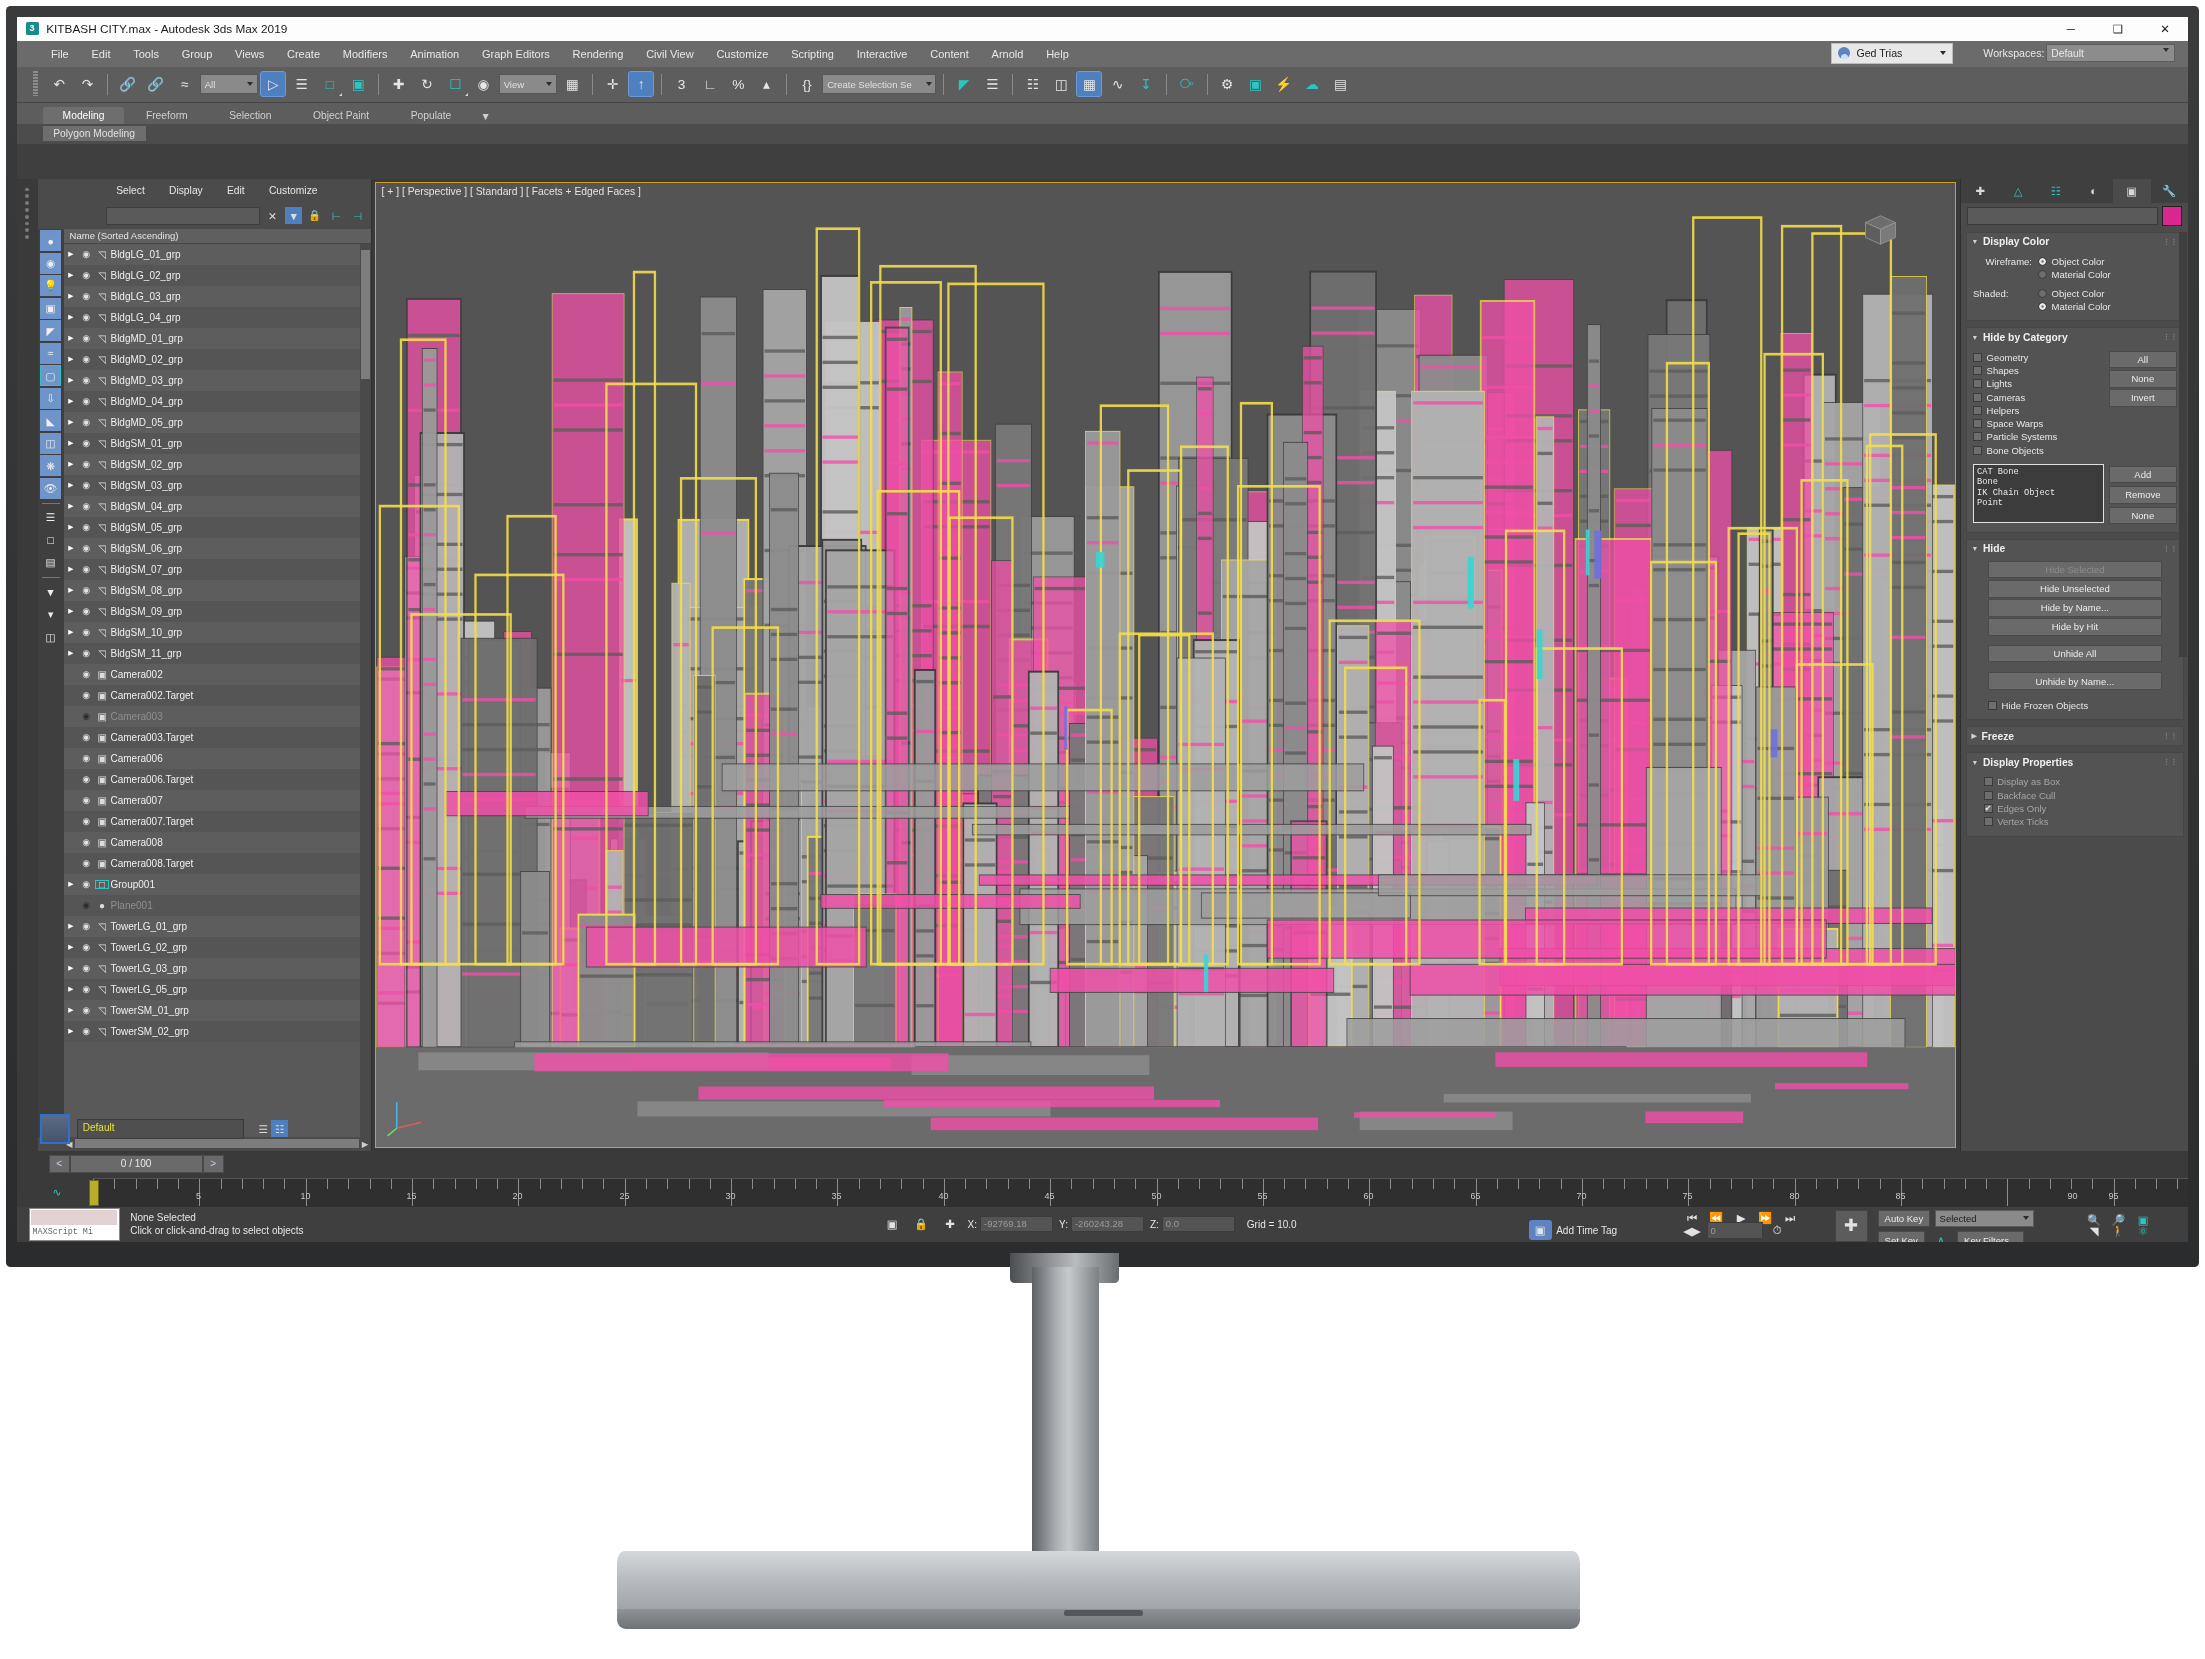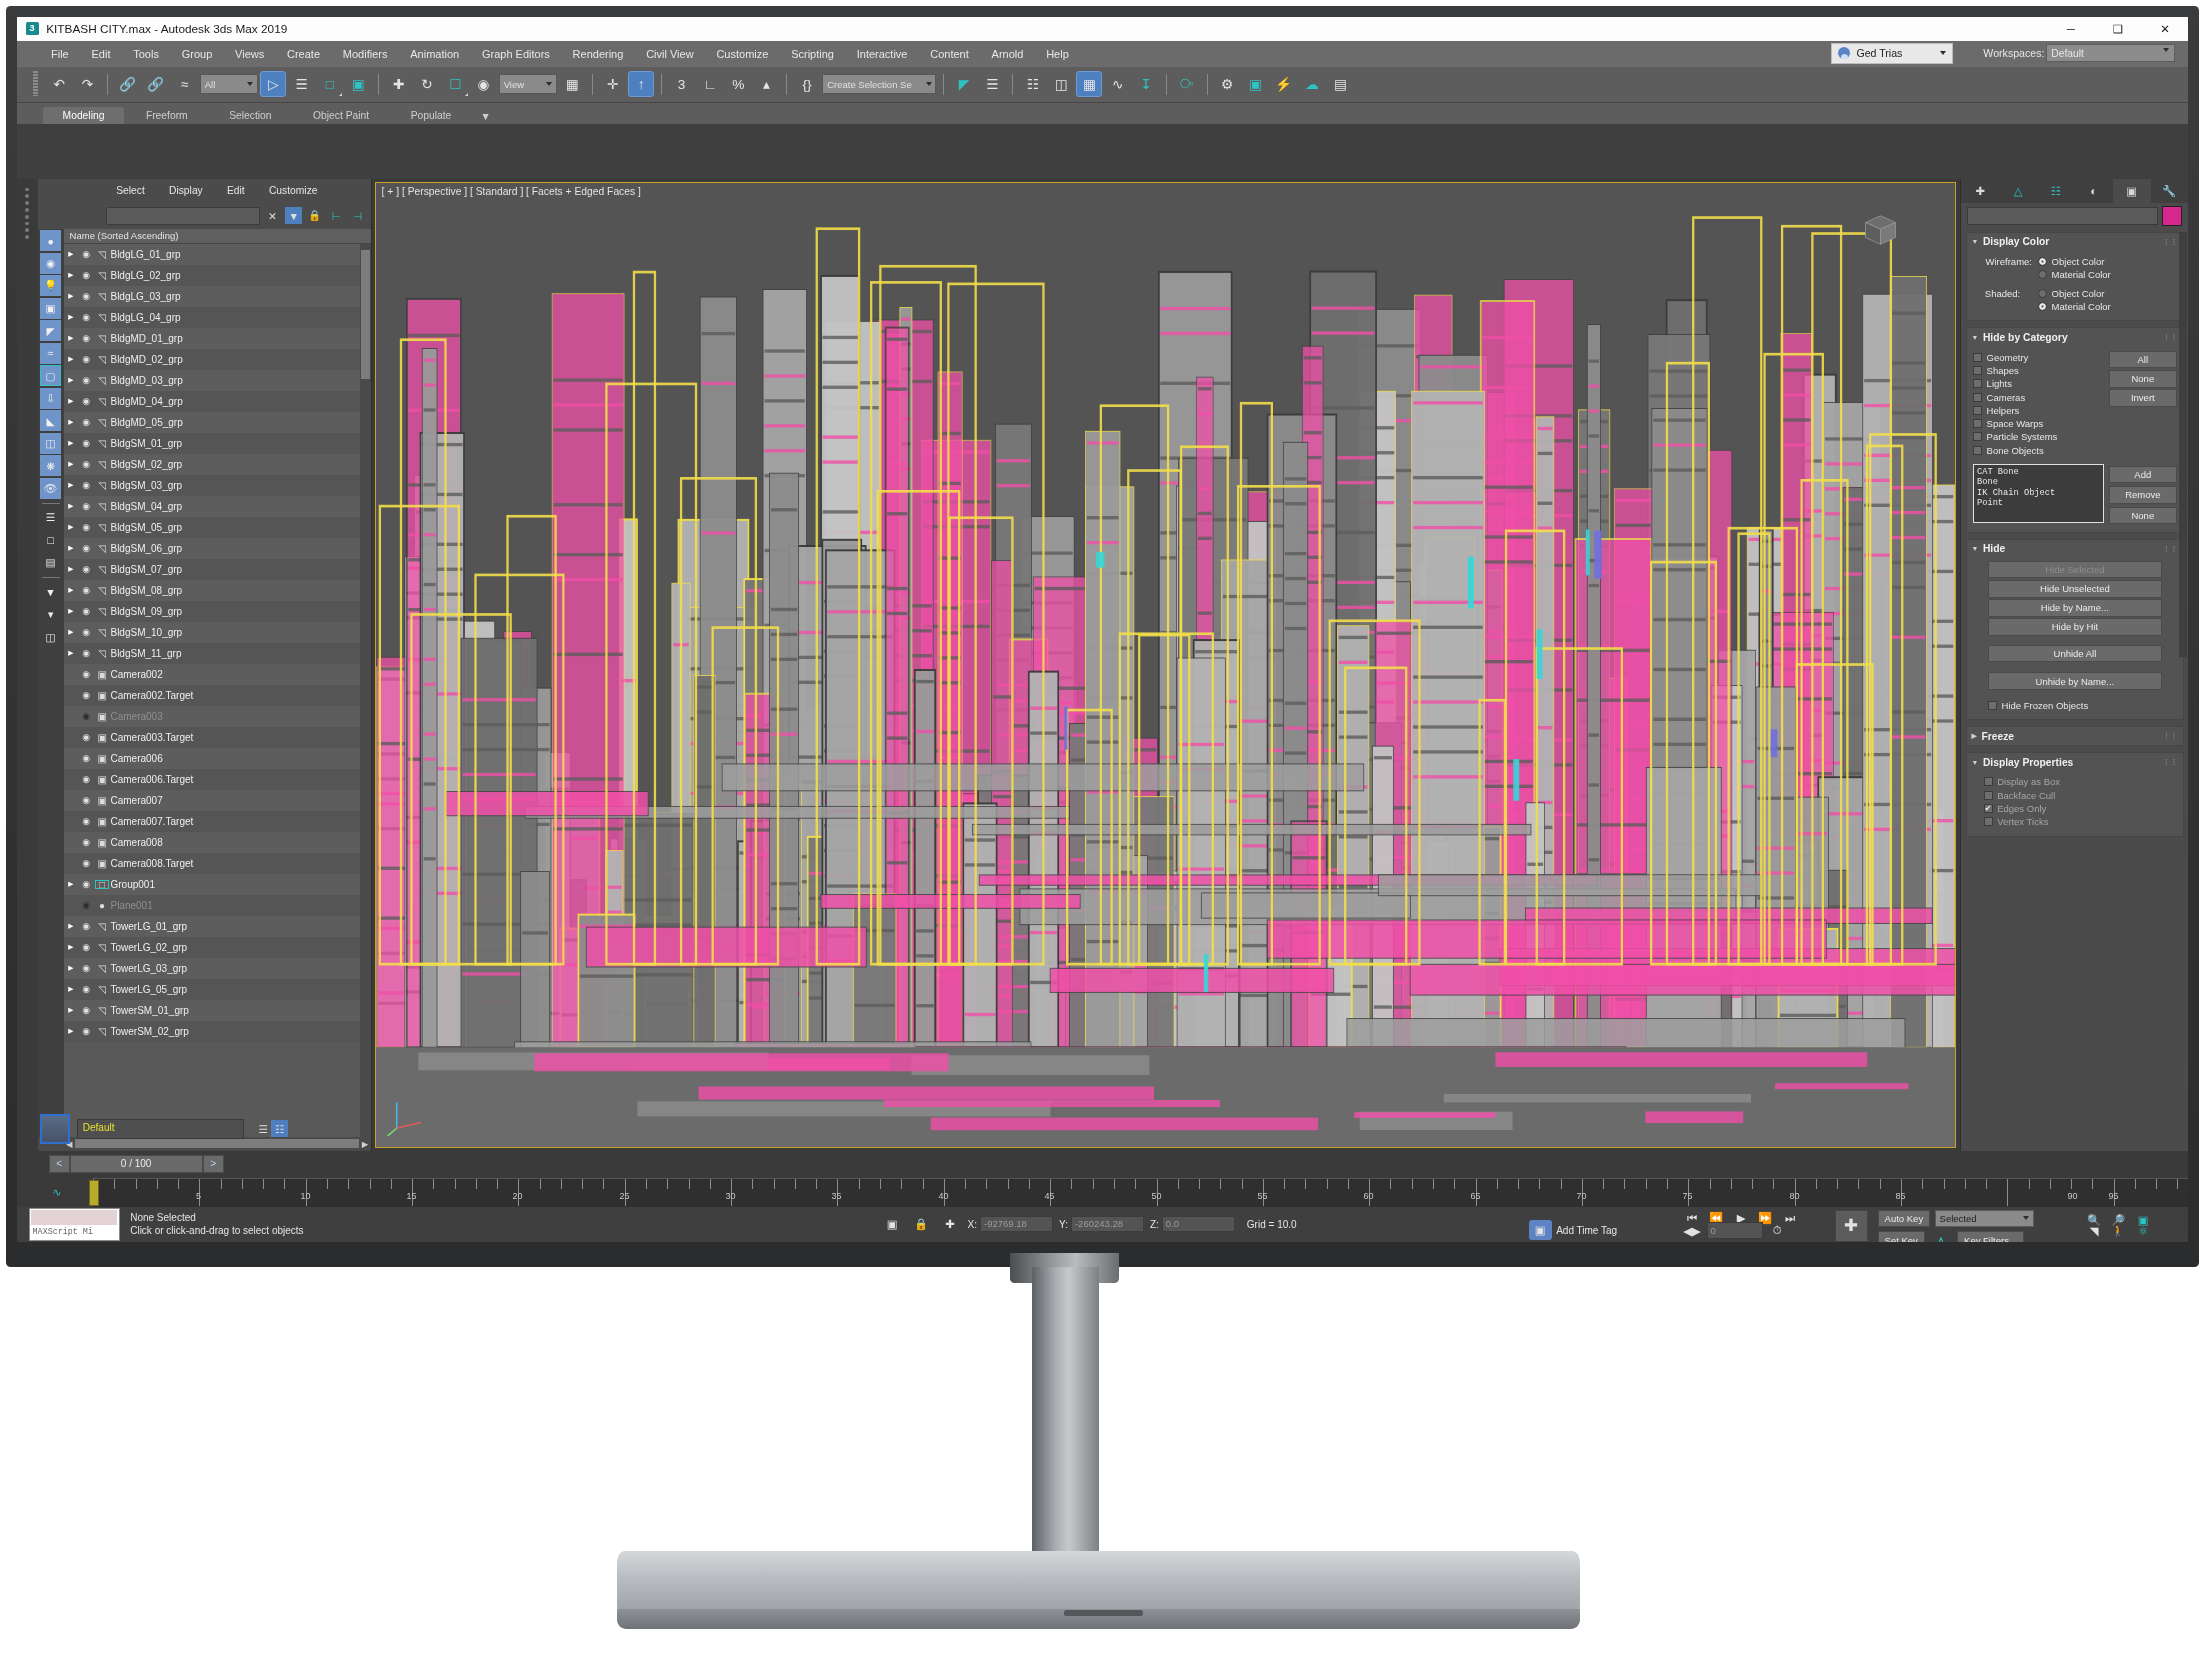--- a/index.html
+++ b/index.html
@@ -266,20 +266,23 @@
         <div class="ti">▤</div>
       </div>
 
       <div class="ribbon">
         <div class="rtab active">Modeling</div>
         <div class="rtab">Freeform</div>
         <div class="rtab">Selection</div>
         <div class="rtab">Object Paint</div>
         <div class="rtab">Populate</div>
         <div class="rtab" style="padding:1.5px 7.6px">▼</div>
+      </div>
+      <div class="ribbon2">
+        <div class="rsub">Polygon Modeling</div>
       </div>
 
       <div class="main">
 
         <div class="lrail">
           <div class="dot"></div>
             <div class="dot"></div>
             <div class="dot"></div>
             <div class="dot"></div>
           <div class="dot"></div>
@@ -2058,21 +2061,21 @@
                 <span style="width:59px; text-align:right; margin-right:6px">Wireframe:</span>
                 <span class="radio on"></span>
                 <span>Object Color</span>
               </div>
               <div class="frow">
                 <span style="width:65px"></span>
                 <span class="radio"></span>
                 <span>Material Color</span>
               </div>
               <div class="frow" style="margin-top:7.6px">
-                <span style="width:59px; text-align:center; margin-right:6px">Shaded:</span>
+                <span style="width:59px; text-align:left; margin-right:6px">Shaded:</span>
                 <span class="radio"></span>
                 <span>Object Color</span>
               </div>
               <div class="frow">
                 <span style="width:65px"></span>
                 <span class="radio on"></span>
                 <span>Material Color</span>
               </div>
             </div>
           </div>

